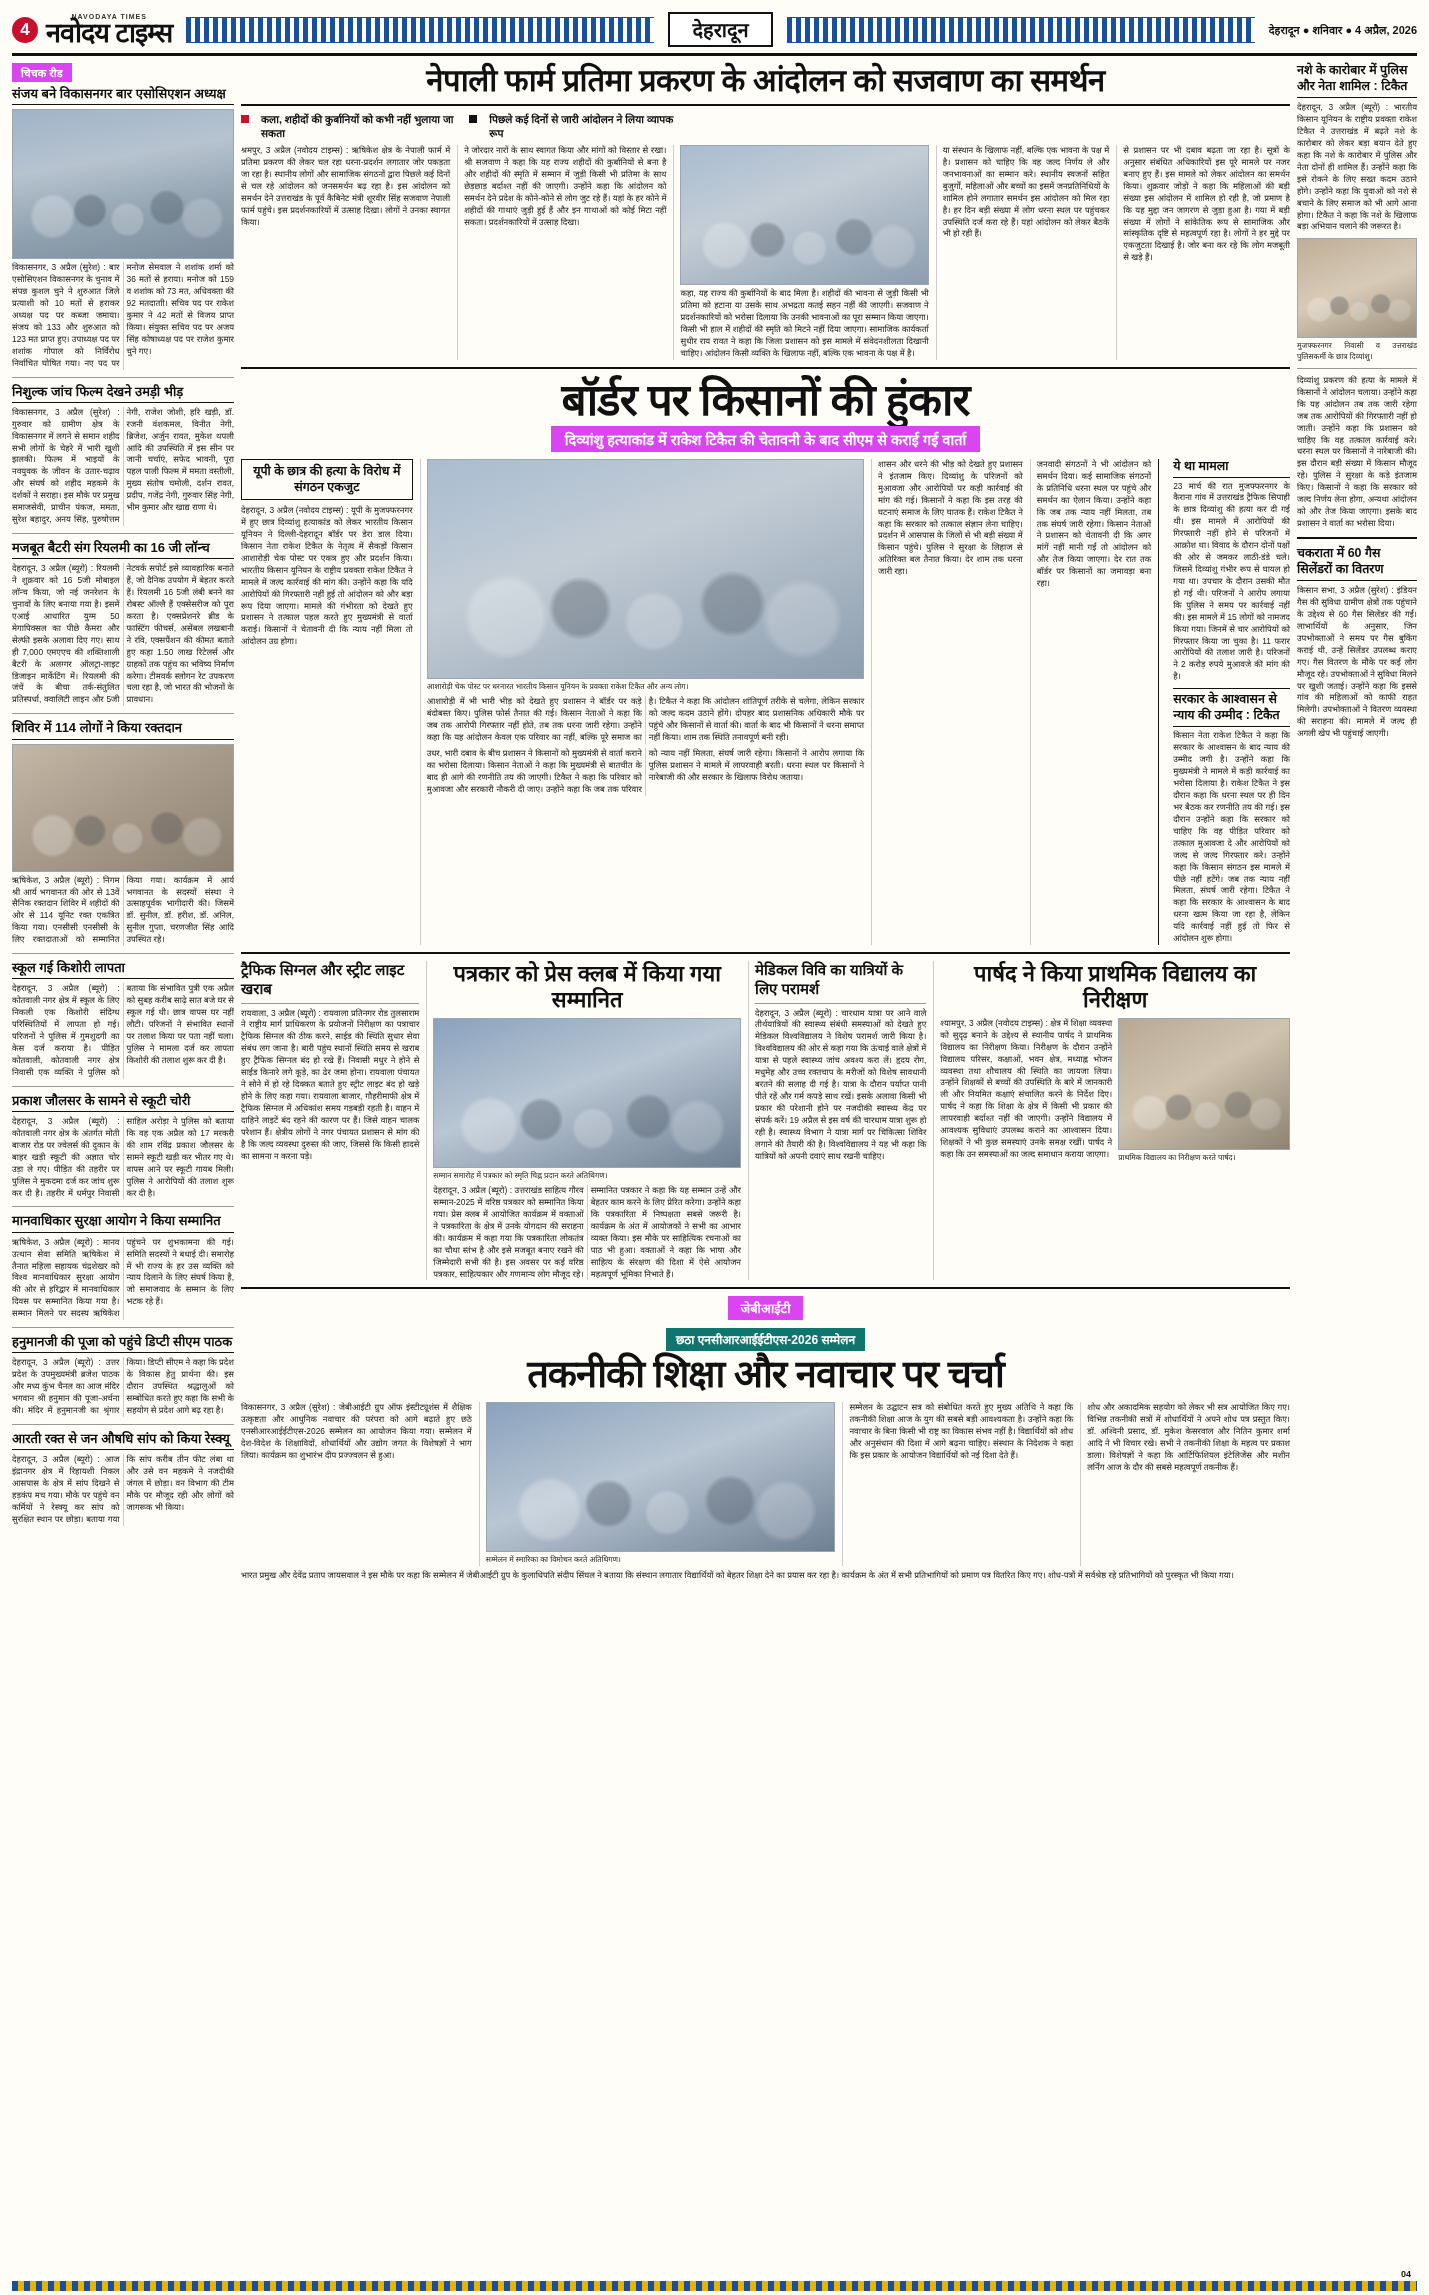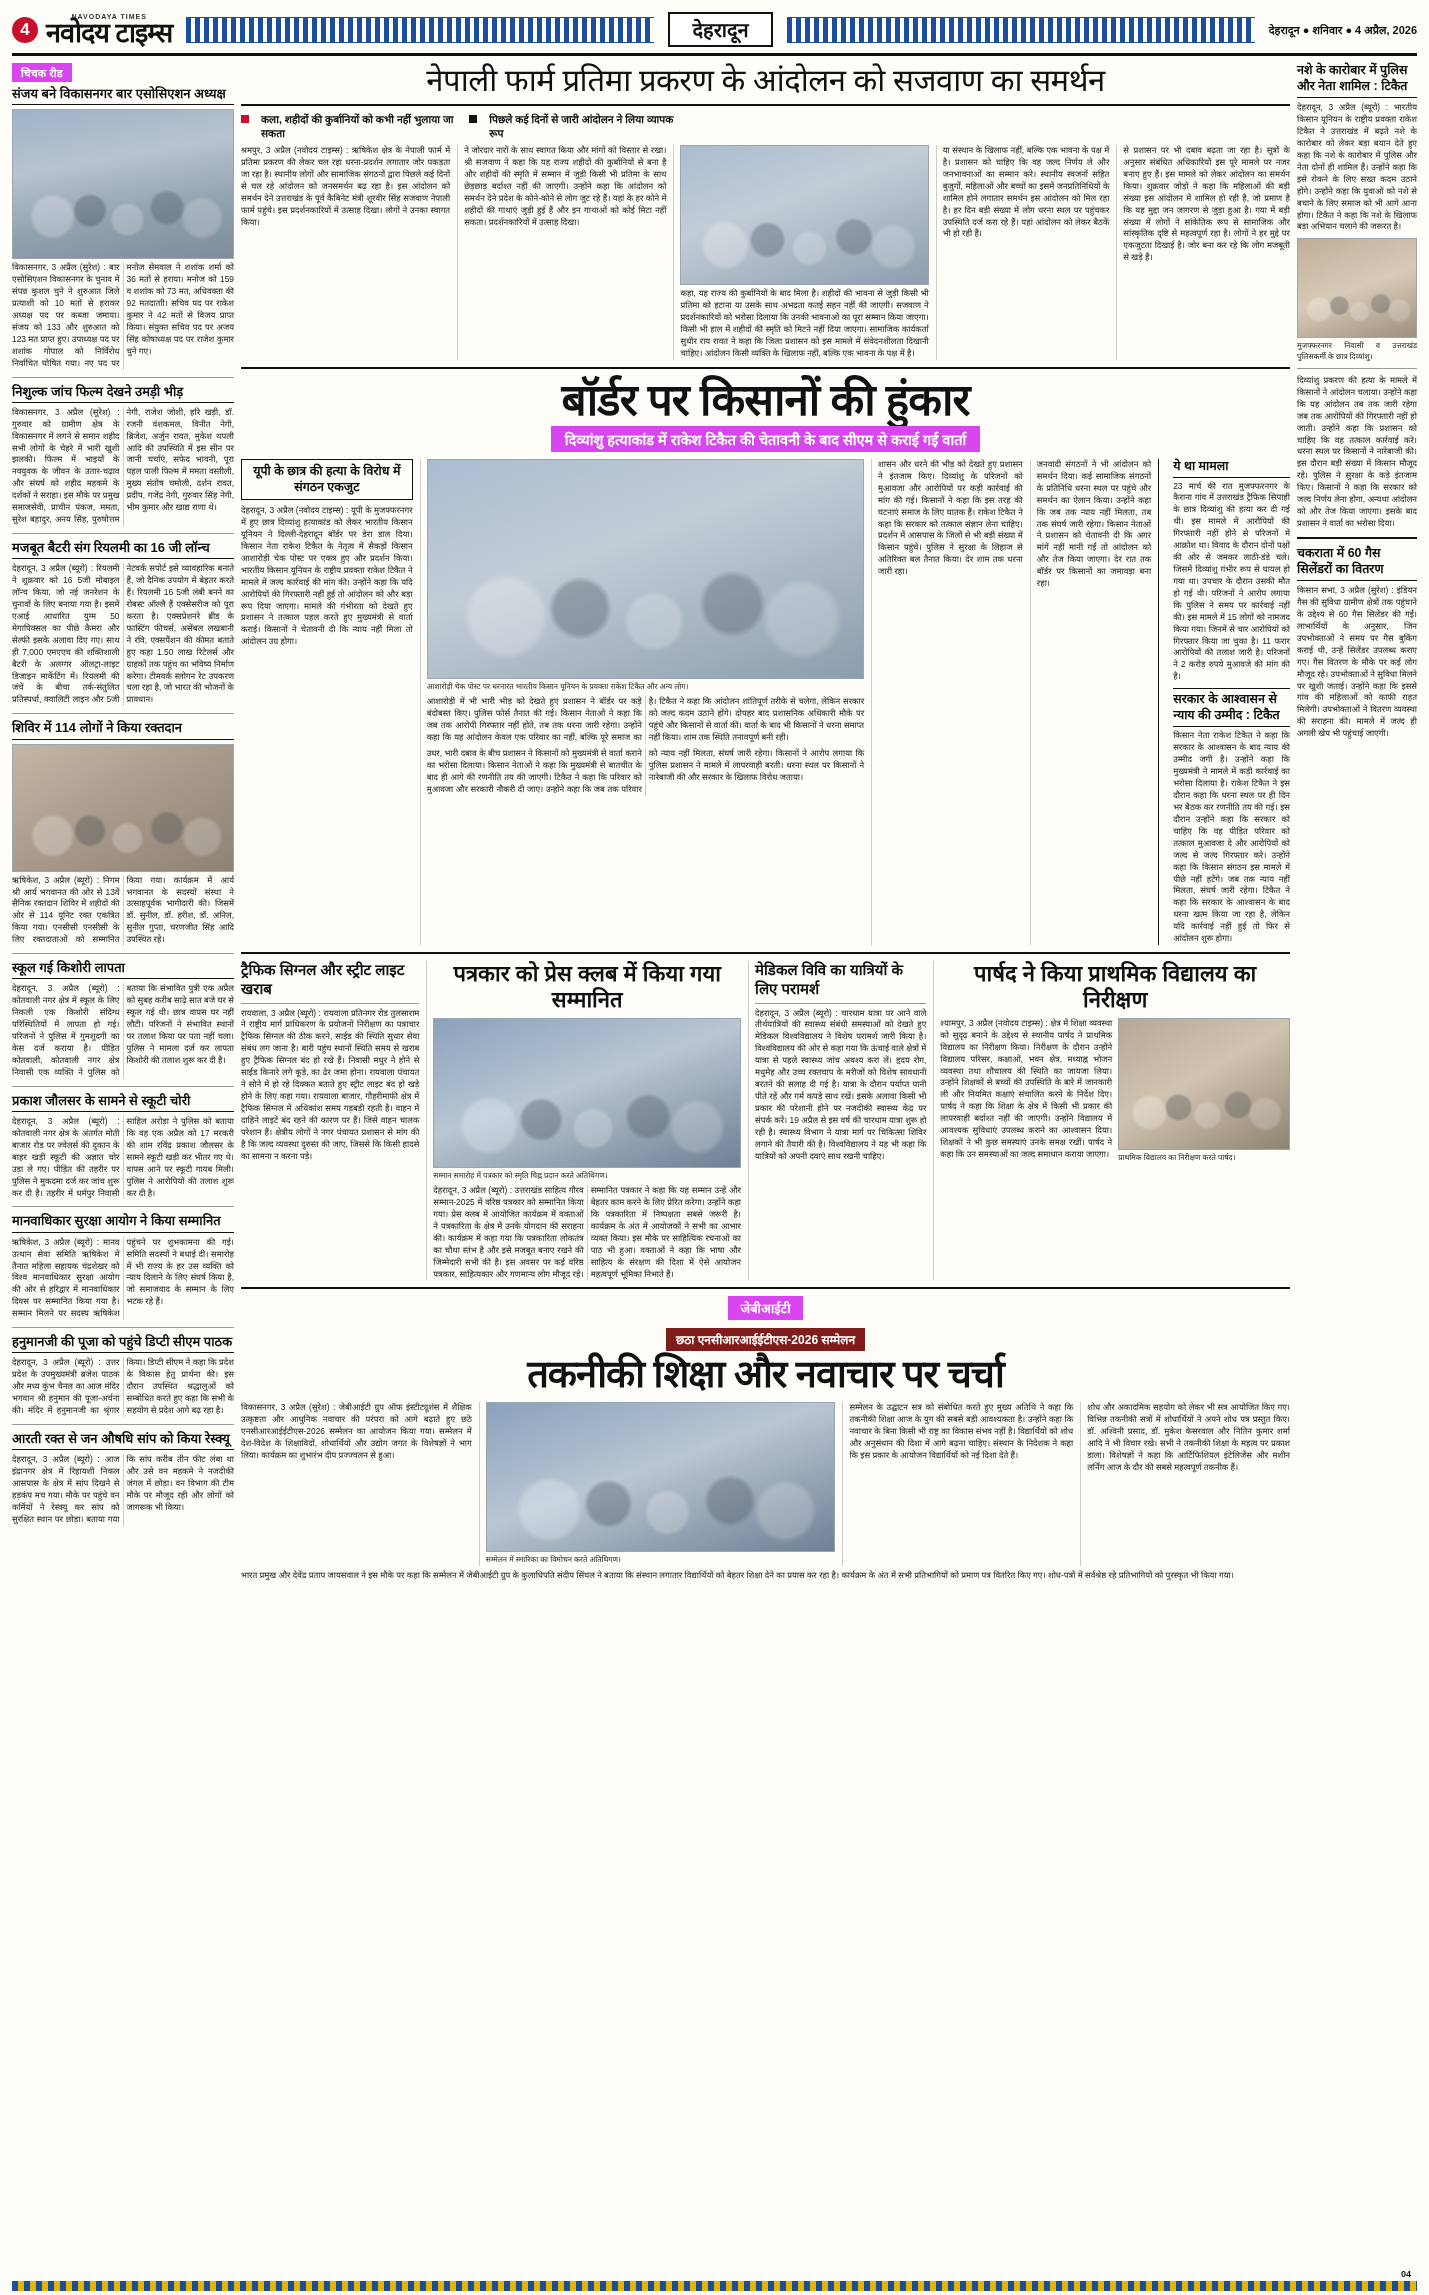--- a/index.html
+++ b/index.html
@@ -91,37 +91,37 @@
     background:
       radial-gradient(circle at 18% 72%, rgba(255,255,255,.25) 0 9%, transparent 11%),
       radial-gradient(circle at 35% 68%, rgba(40,50,60,.28) 0 8%, transparent 10%),
       radial-gradient(circle at 52% 74%, rgba(255,255,255,.22) 0 9%, transparent 11%),
       radial-gradient(circle at 70% 66%, rgba(40,50,60,.25) 0 8%, transparent 10%),
       radial-gradient(circle at 86% 73%, rgba(255,255,255,.2) 0 8%, transparent 10%);
   }
 
   
   .h-main {
-    font-size:31px;font-weight:normal;text-align:center;line-height:1.15;
+    font-size:31px;font-weight:bold;text-align:center;line-height:1.15;
     letter-spacing:-0.5px;
   }
   .h-mega {
     font-size:44px;font-weight:bold;text-align:center;line-height:1.1;
     letter-spacing:-1px;
   }
   .h-mid { font-size:22px;font-weight:bold;line-height:1.2; }
   .h-small { font-size:15px;font-weight:bold;line-height:1.25; }
   .h-tiny { font-size:12.5px;font-weight:bold;line-height:1.25; }
 
   .red-bar {
     background:#d946ef;color:#fff;font-size:13px;font-weight:bold;
     padding:3px 12px;display:inline-block;
   }
   .black-bar {
-    background:#7f1d1d;color:#fff;font-size:12px;font-weight:bold;
+    background:#0f766e;color:#fff;font-size:12px;font-weight:bold;
     padding:3px 10px;display:inline-block;
   }
   .bullet-head {
     font-size:10.5px;font-weight:bold;line-height:1.35;
     display:flex;gap:12px;
   }
   .sq { width:8px;height:8px;background:#c8102e;flex:0 0 auto;margin-top:3px; }
   .sq.dark { background:#111; }
 
   

